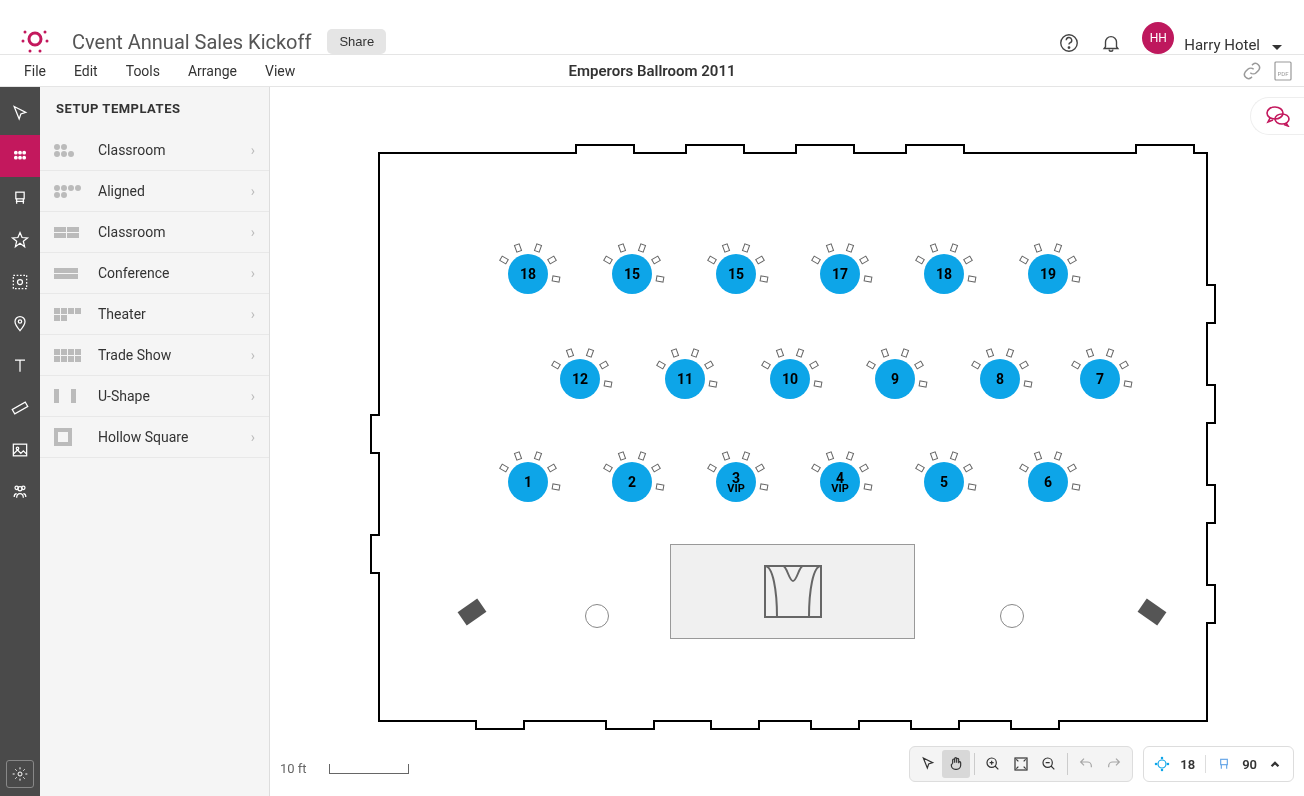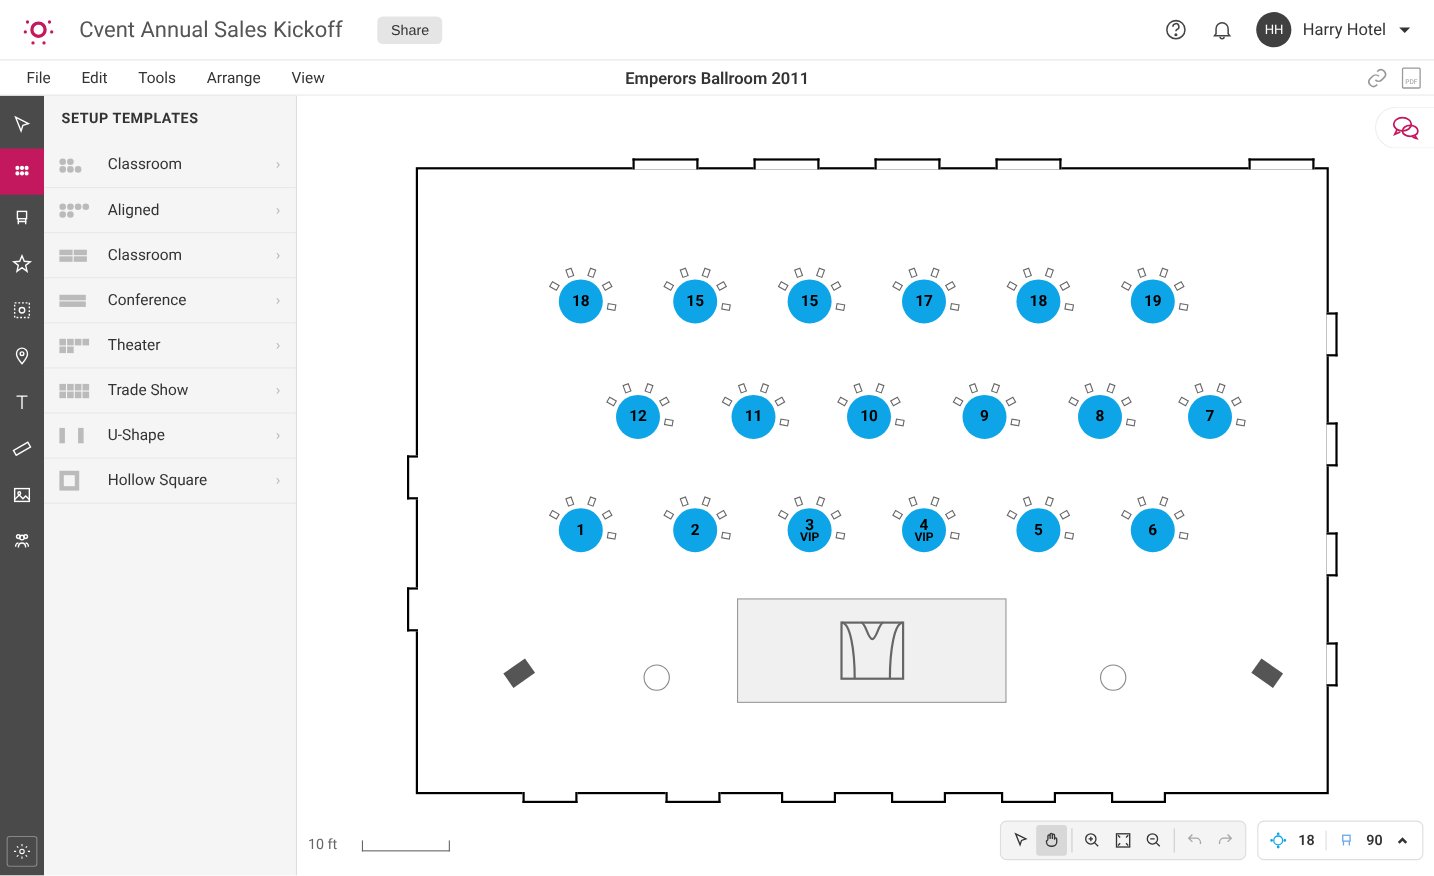--- a/index.html
+++ b/index.html
@@ -1,25 +1,25 @@
 <!DOCTYPE html>
 <html><head>
 <meta charset="utf-8">
 <style>
 * { box-sizing: border-box; margin: 0; padding: 0; }
 body { font-family: -apple-system, BlinkMacSystemFont, "Segoe UI", Roboto, sans-serif; width: 1304px; height: 796px; overflow: hidden; background: #fff; color: #333; }
 
 
-.topbar { height: 55px; display: flex; align-items: center; padding: 0 20px; border-bottom: 1px solid #e5e5e5; }
+.topbar { height: 55px; display: flex; align-items: flex-end; padding: 0 20px; border-bottom: 1px solid #e5e5e5; }
 .logo { width: 30px; height: 30px; margin-right: 22px; }
 .event-title { font-size: 20px; color: #555; font-weight: 400; flex: 0 0 auto; }
-.share-btn { margin-left: 32px; background: #e5e5e5; border: none; border-radius: 5px; padding: 5px 12px; font-size: 13px; color: #333; cursor: pointer; }
+.share-btn { margin-left: 16px; background: #e5e5e5; border: none; border-radius: 5px; padding: 5px 12px; font-size: 13px; color: #333; cursor: pointer; }
 .topbar-spacer { flex: 1; }
 .top-icon { width: 22px; height: 22px; margin: 0 10px; stroke: #444; fill: none; stroke-width: 1.5; cursor: pointer; }
-.avatar { width: 32px; height: 32px; border-radius: 50%; background: #404040; color: #fff; display: flex; align-items: center; justify-content: center; font-size: 12px; margin: 0 10px; }
+.avatar { width: 32px; height: 32px; border-radius: 50%; background: #be185d; color: #fff; display: flex; align-items: center; justify-content: center; font-size: 12px; margin: 0 10px; }
 .user-name { font-size: 15px; margin-right: 10px; }
 
 
 .menubar { height: 32px; display: flex; align-items: center; padding: 0 10px; border-bottom: 1px solid #e5e5e5; position: relative; }
 .menu-item { padding: 0 14px; font-size: 14px; color: #333; cursor: pointer; }
 .room-name { position: absolute; left: 50%; transform: translateX(-50%); font-size: 15px; font-weight: 600; color: #333; }
 .menubar-right { position: absolute; right: 12px; display: flex; align-items: center; gap: 12px; }
 
 
 .main { display: flex; height: calc(796px - 55px - 32px); }

